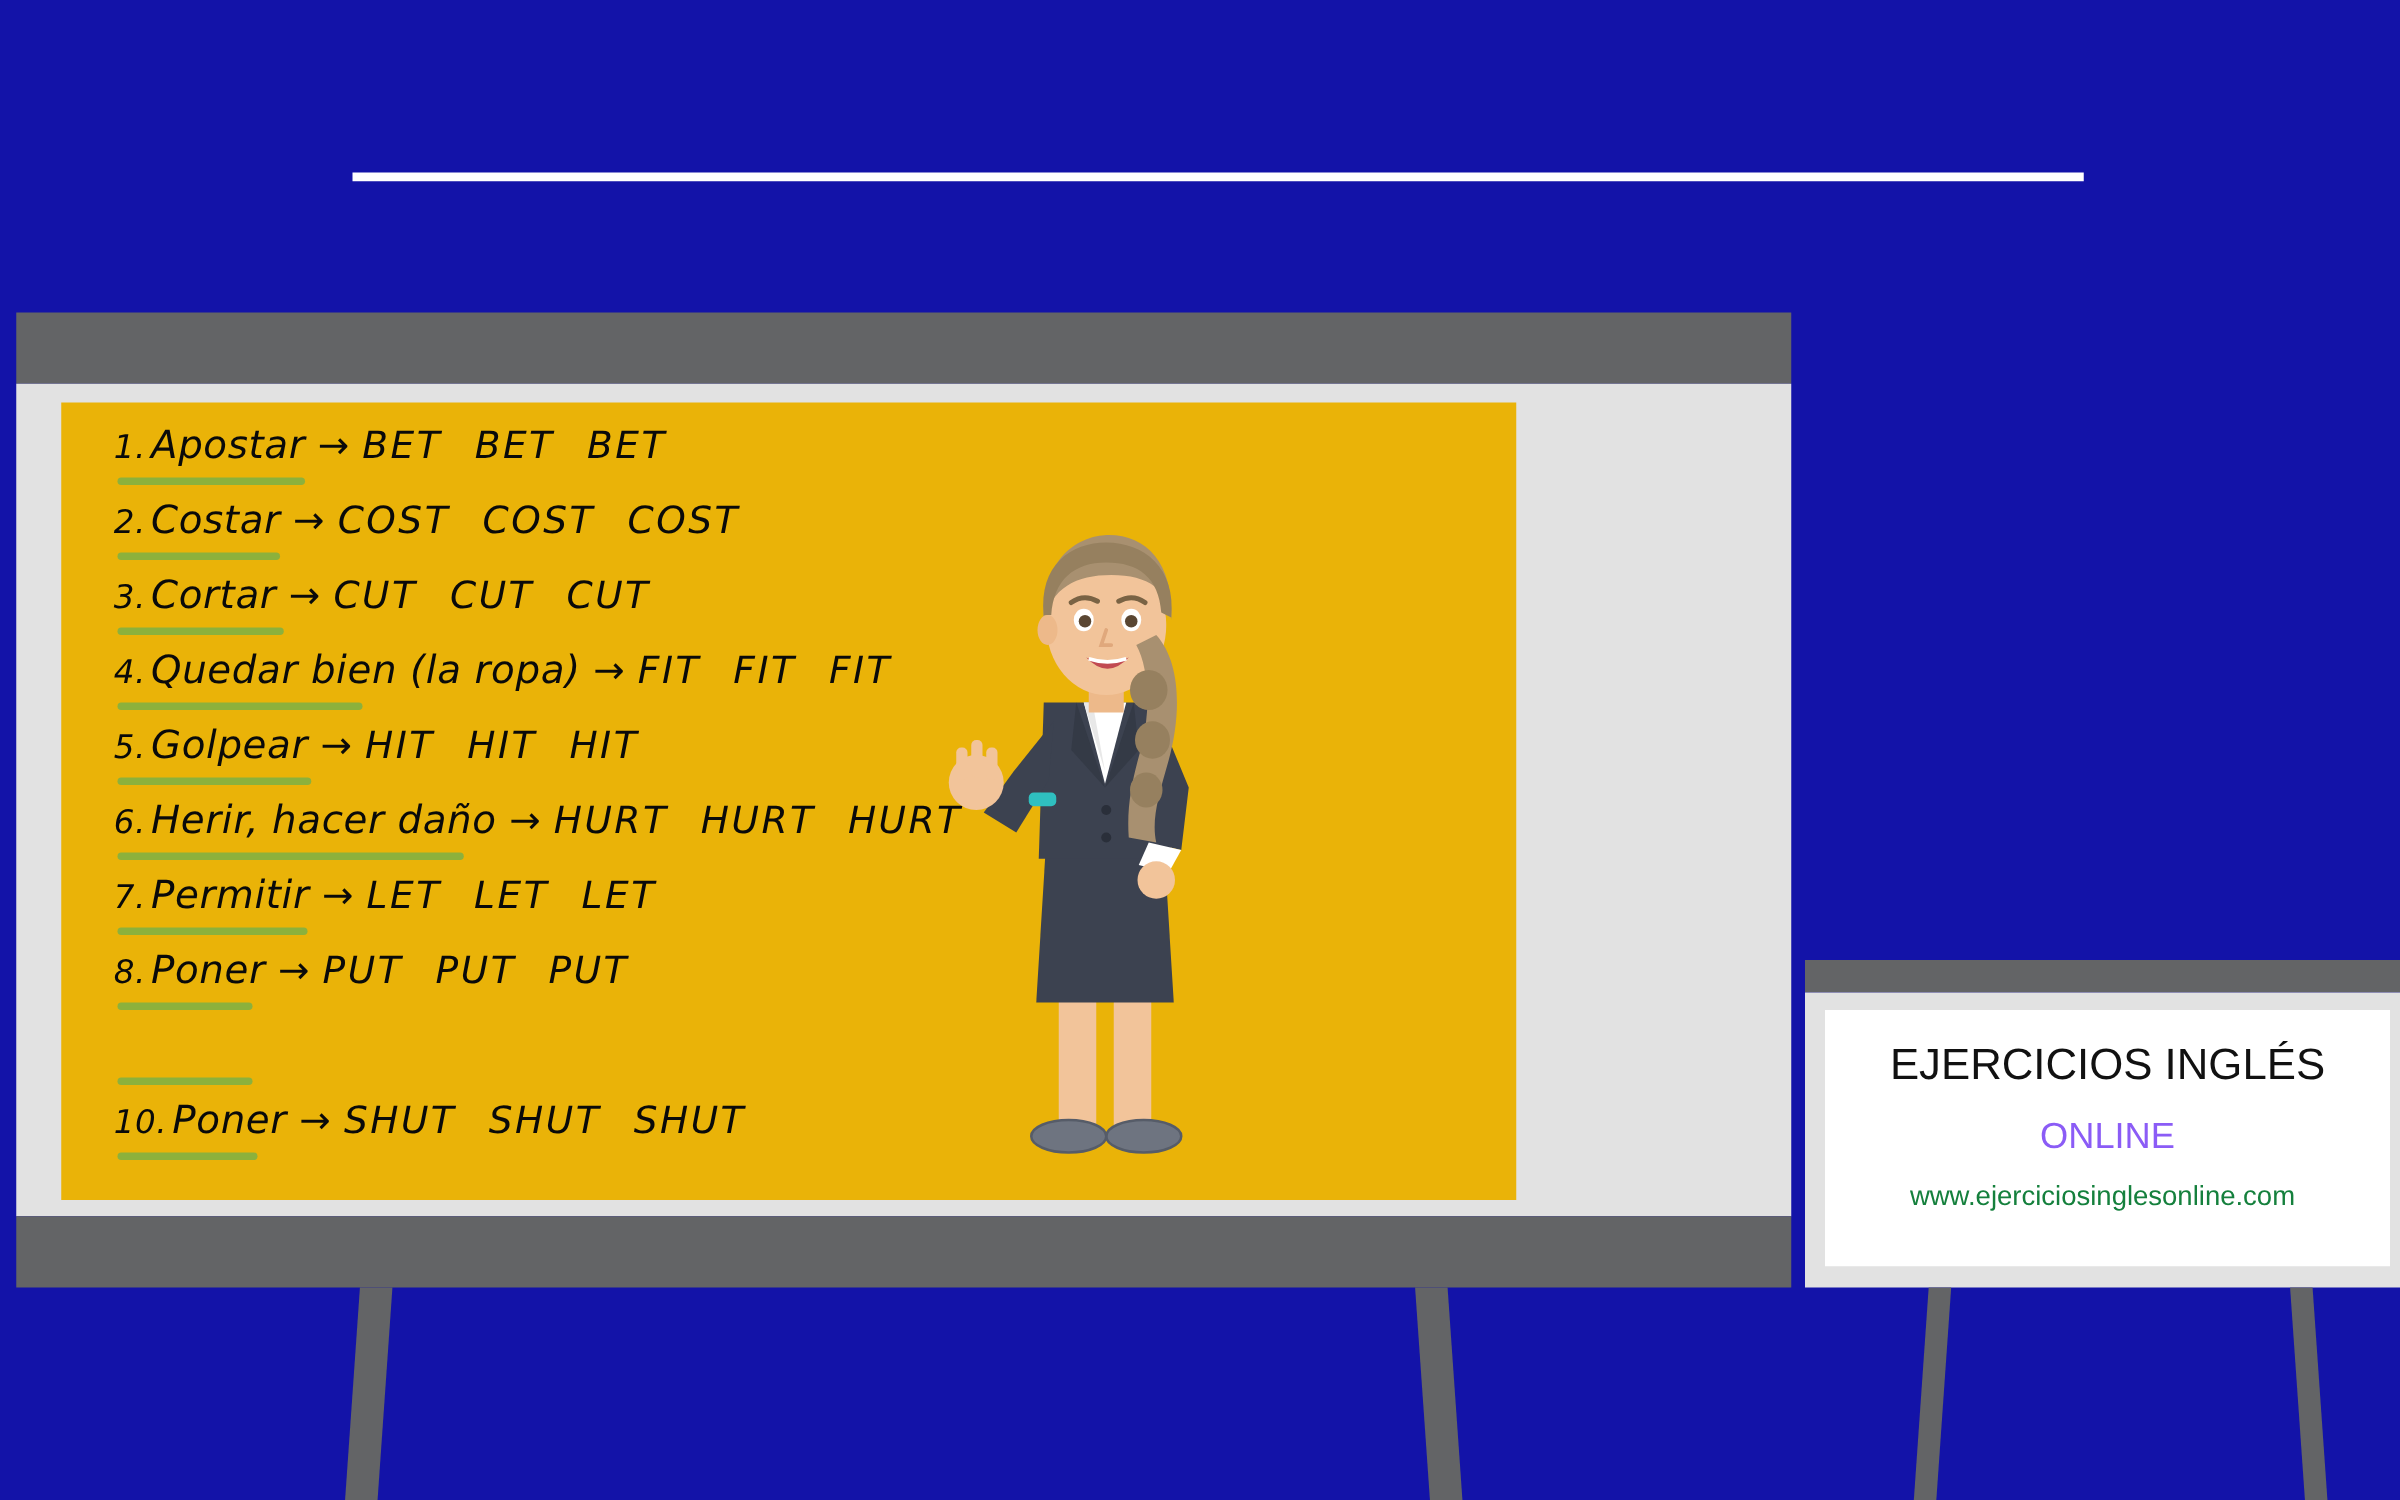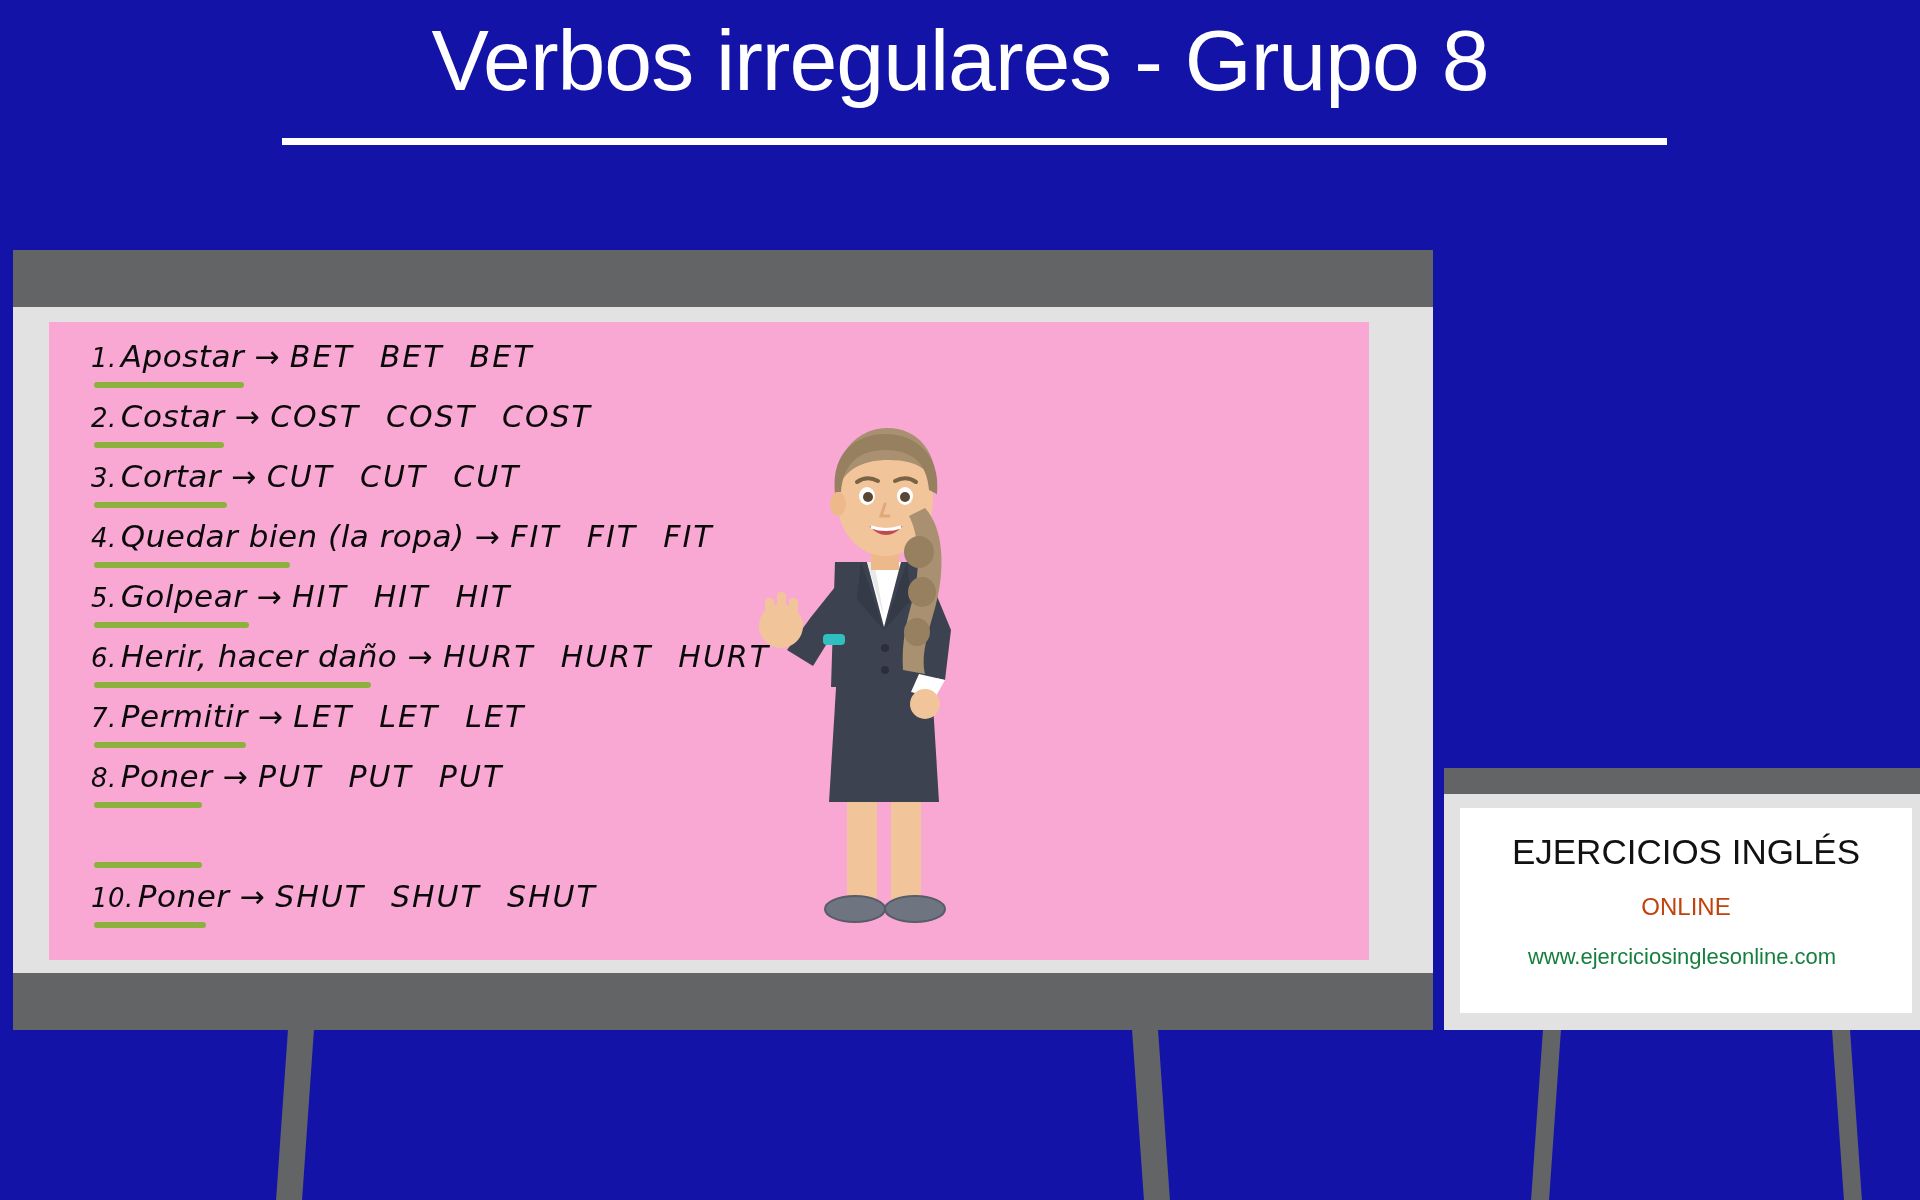--- a/index.html
+++ b/index.html
@@ -75,23 +75,23 @@
     left: 0;
     top: 57px;
     width: 1420px;
     height: 666px;
     background: #e2e2e2;
   }
   #wb-surface {
     position: absolute;
     left: 36px;
     top: 15px;
-    width: 1320px;
+    width: 1164px;
     height: 638px;
-    background: #f9a8d4;
+    background: #eab308;
   }
 
   
   #verb-list {
     position: absolute;
     left: 42px;
     top: 10px;
     width: 1260px;
   }
   .verb-row {
@@ -209,22 +209,22 @@
     font-size: 35px;
     color: #111111;
     font-family: "Liberation Sans", sans-serif;
   }
   #logo-line2 {
     position: absolute;
     left: 0;
     top: 85px;
     width: 452px;
     text-align: center;
-    font-size: 24px;
-    color: #c2410c;
+    font-size: 29px;
+    color: #8b5cf6;
     font-family: "Liberation Sans", sans-serif;
   }
   #logo-url {
     position: absolute;
     left: 0;
     top: 150px;
     width: 476px;
     text-align: center;
     font-size: 22px;
     color: #15803d;
@@ -246,21 +246,20 @@
     width: 18px;
     height: 170px;
     background: #636466;
     transform: skewX(4deg);
   }
 </style>
 </head>
 <body>
 
 <div id="title-area">
-  <div id="slide-title">Verbos irregulares - Grupo 8</div>
   <div id="title-underline"></div>
 </div>
 
 <div id="whiteboard">
   <div id="wb-frame-top"></div>
   <div id="wb-body">
     <div id="wb-surface">
 
       <div id="verb-list">
           <div class="verb-row">

